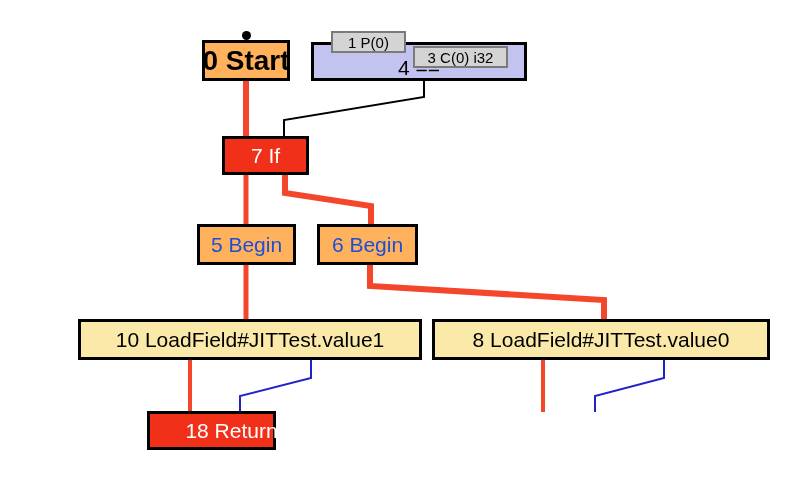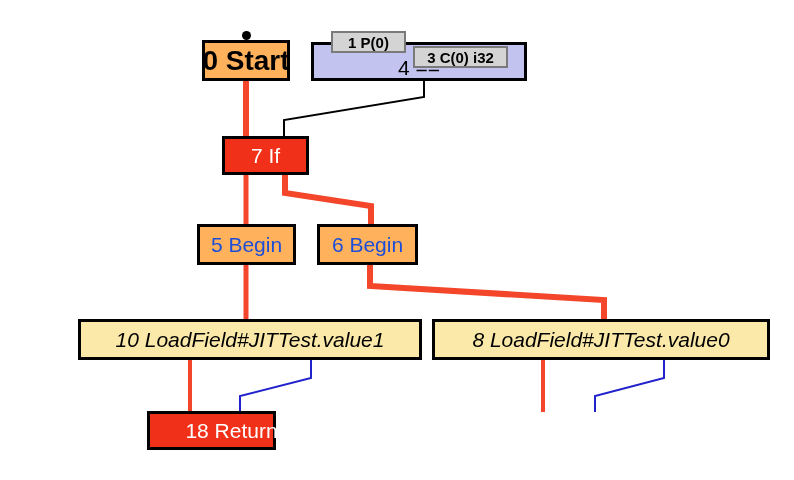--- a/index.html
+++ b/index.html
@@ -57,21 +57,20 @@
   }
   .node-return {
     background: #f03018;
     color: #ffffff;
     font-size: 21px;
   }
   .node-load {
     background: #fae9a8;
     color: #000000;
     font-size: 21px;
-    font-style: italic;
   }
   .node-cmp {
     background: #c3c3ef;
     color: #000000;
     font-size: 21px;
     align-items: flex-start;
     justify-content: center;
     padding-top: 12px;
   }
   .slot {
@@ -79,21 +78,20 @@
     box-sizing: border-box;
     border: 2px solid #7a7a7a;
     background: #d4d4d4;
     color: #000000;
     font-size: 15px;
     display: flex;
     align-items: center;
     justify-content: center;
     white-space: nowrap;
     line-height: 1;
-    font-weight: bold;
   }
   .start-dot {
     position: absolute;
     width: 9px;
     height: 9px;
     border-radius: 50%;
     background: #000000;
   }
 </style>
 </head>

